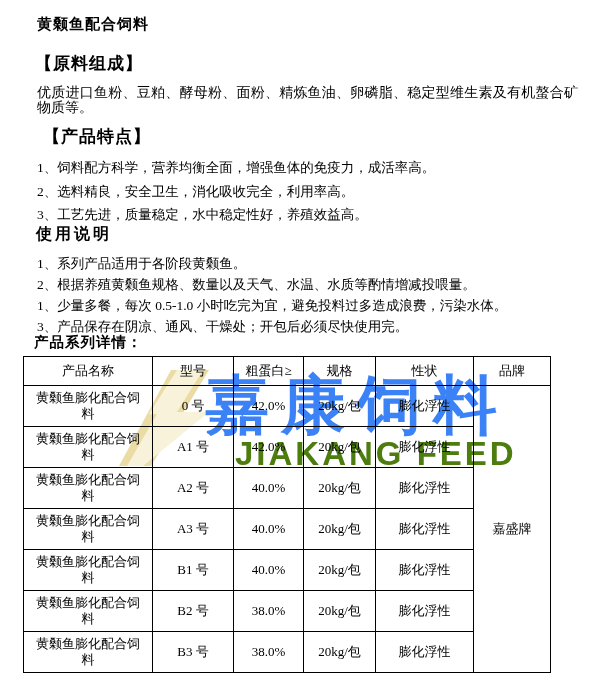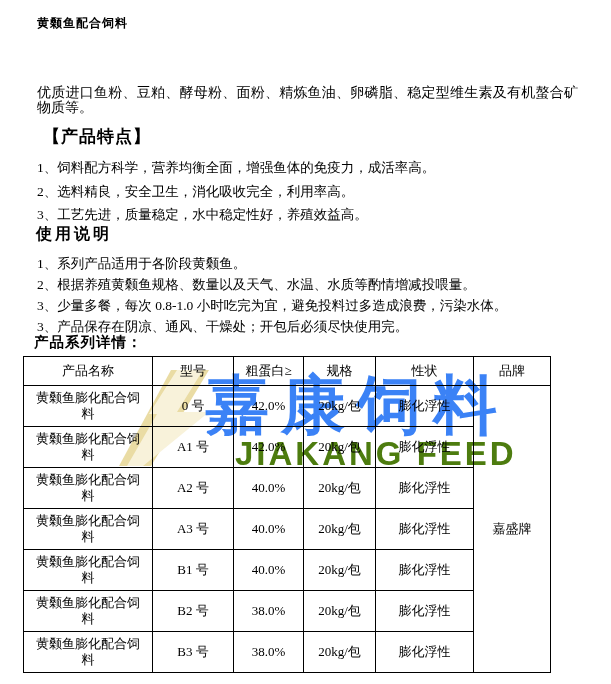--- a/index.html
+++ b/index.html
@@ -5,21 +5,21 @@
   html,body{margin:0;padding:0;}
   body{
     width:611px;height:684px;background:#ffffff;color:#000;
     font-family:"Liberation Serif","DejaVu Serif",serif;
     -webkit-font-smoothing:antialiased;
   }
   .doc{position:relative;width:611px;height:684px;overflow:hidden;background:#fff;}
 
   .doc-title{
     position:absolute;left:37px;top:15px;
-    font-size:12px;font-weight:bold;letter-spacing:1px;
+    font-size:15px;font-weight:bold;letter-spacing:1px;
   }
   .bracket-heading{
     position:absolute;left:35px;
     font-family:"Liberation Sans","DejaVu Sans",sans-serif;
     font-size:17px;font-weight:bold;letter-spacing:1px;
   }
   #ingredients-heading{top:52px;}
   #features-heading{top:125px;margin-left:8px;}
   .body-par{
     position:absolute;left:37px;top:85px;width:541px;
@@ -68,37 +68,38 @@
   table.product td{height:38px;line-height:16px;}
   td.cell-name{padding:2px 10px;}
 </style>
 </head>
 <body>
 
 <div class="doc">
 
   <h1 class="doc-title" style="margin:0;">黄颡鱼配合饲料</h1>
 
+  <div class="bracket-heading" id="ingredients-heading">【原料组成】</div>
 
   <p class="body-par" style="margin:0;">优质进口鱼粉、豆粕、酵母粉、面粉、精炼鱼油、卵磷脂、稳定型维生素及有机螯合矿物质等。</p>
 
   <div class="bracket-heading" id="features-heading">【产品特点】</div>
 
   <div class="num-list" id="features-list">
     <div>1、饲料配方科学，营养均衡全面，增强鱼体的免疫力，成活率高。</div>
     <div>2、选料精良，安全卫生，消化吸收完全，利用率高。</div>
     <div>3、工艺先进，质量稳定，水中稳定性好，养殖效益高。</div>
   </div>
 
   <div class="usage-heading">使用说明</div>
 
   <div class="num-list" id="usage-list">
     <div>1、系列产品适用于各阶段黄颡鱼。</div>
     <div>2、根据养殖黄颡鱼规格、数量以及天气、水温、水质等酌情增减投喂量。</div>
-    <div>3、少量多餐，每次 0.8-1.0 小时吃完为宜，避免投料过多造成浪费，污染水体。</div>
+    <div>1、少量多餐，每次 0.5-1.0 小时吃完为宜，避免投料过多造成浪费，污染水体。</div>
     <div>3、产品保存在阴凉、通风、干燥处；开包后必须尽快使用完。</div>
   </div>
 
   <div class="series-label">产品系列详情：</div>
 
   <div class="table-wrap">
 
     <div class="watermark">
       <svg class="wm-logo" viewBox="0 0 106 96" xmlns="http://www.w3.org/2000/svg">
         <polygon points="58,0 96,0 38,96 6,96" fill="#eadca4"></polygon>

